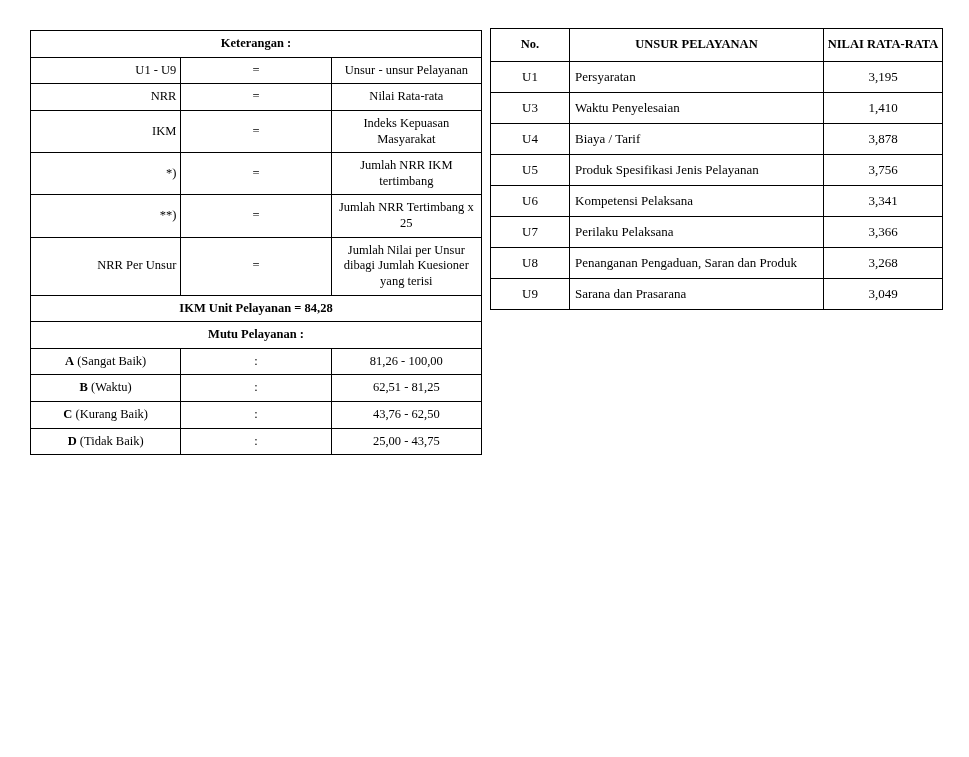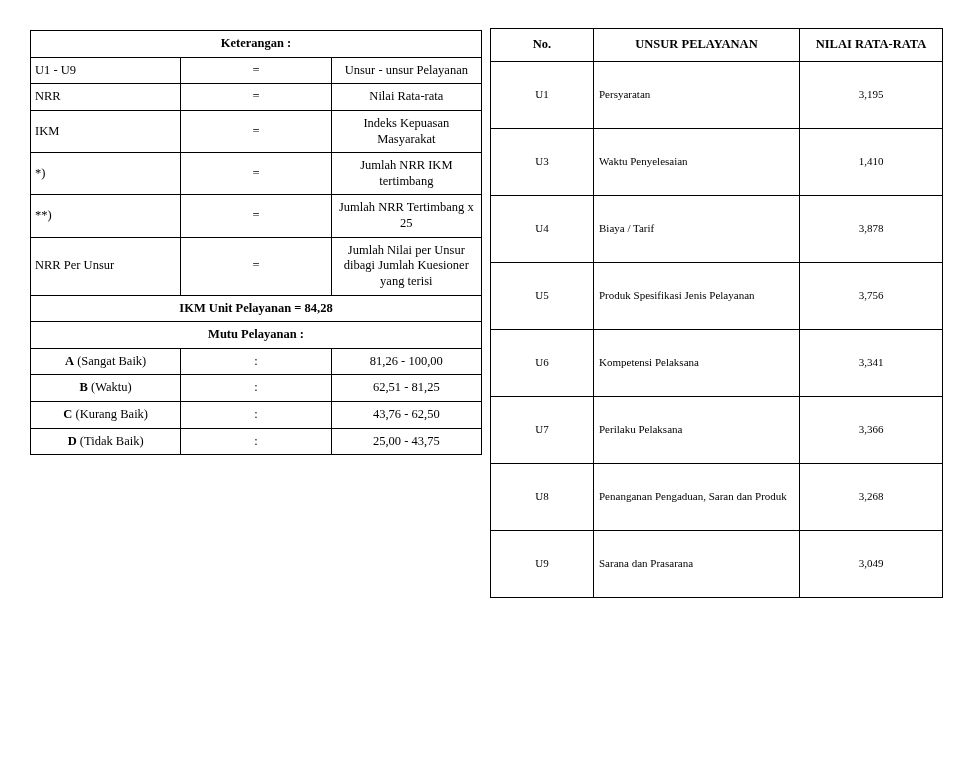--- a/index.html
+++ b/index.html
@@ -34,21 +34,21 @@
     width: 100%;
     table-layout: fixed;
   }
   table.doc td {
     border: 1px solid #000000;
     padding: 5px 4px;
     font-size: 12.5px;
     line-height: 1.25;
     vertical-align: middle;
   }
-  .c-label   { width: 128px; text-align: left; }
+  .c-label   { width: 128px; text-align: right; }
   .c-eq      { width: 32px;  text-align: center; }
   .c-desc    { text-align: center; margin-left: 15px; }
 
   .row-tall td { height: 40px; }
 
   .full-center {
     text-align: center;
     font-weight: bold;
     font-size: 13px;
     padding: 7px 4px;
@@ -74,30 +74,30 @@
     width: 453px;
   }
   table.unsur {
     border-collapse: collapse;
     width: 100%;
     table-layout: fixed;
   }
   table.unsur th,
   table.unsur td {
     border: 1px solid #000000;
-    font-size: 11px;
+    font-size: 13px;
     line-height: 1.25;
-    padding: 20px 5px;
+    padding: 2px 5px;
     vertical-align: middle;
   }
   table.unsur th {
     font-weight: bold;
     text-align: center;
     font-size: 12.5px;
-    padding: 8px 12px;
+    padding: 8px 0;
     margin-left: 41px;
   }
   .u-no   { width: 78px;  text-align: center; }
   .u-name { text-align: left; padding-left: 8px; }
   .u-val  { width: 118px; text-align: center; }
   .u-row td { height: 26px; }
 </style>
 </head>
 <body>
 

